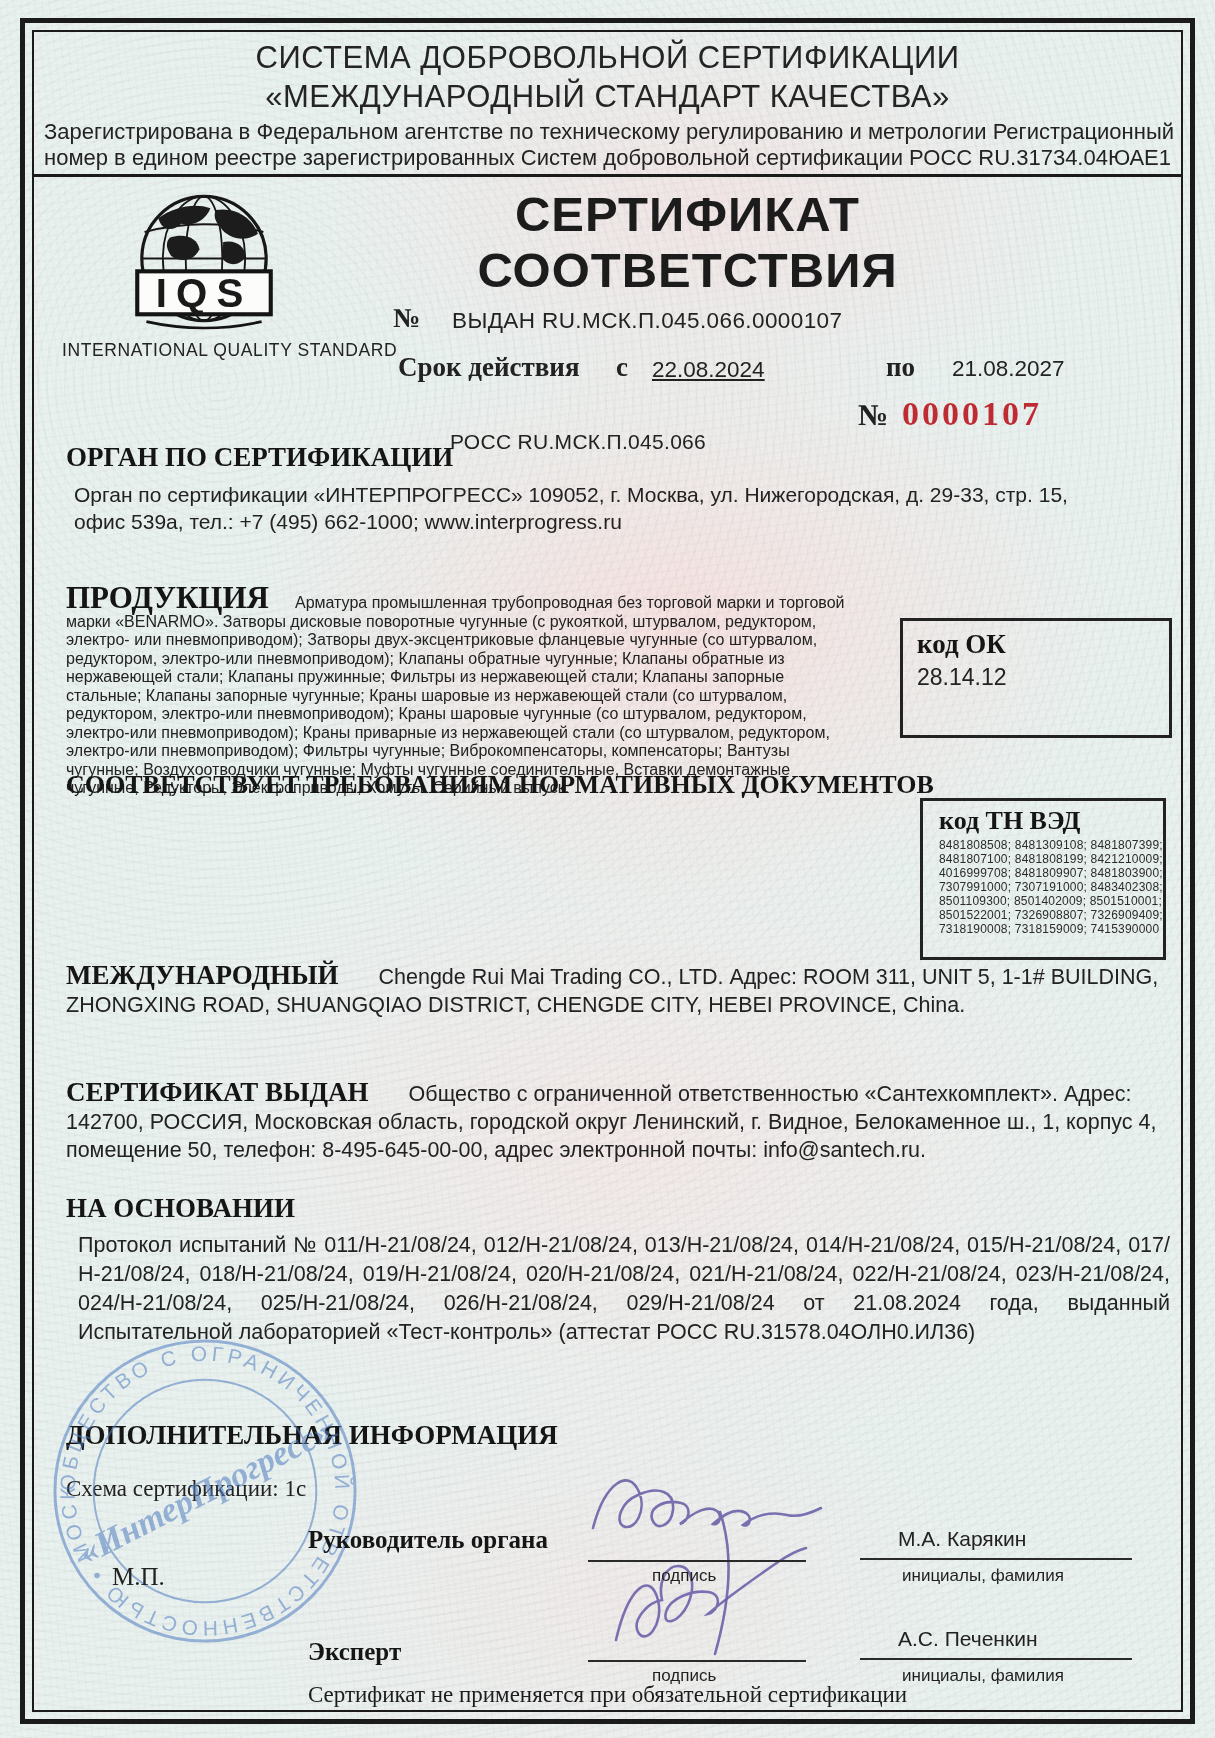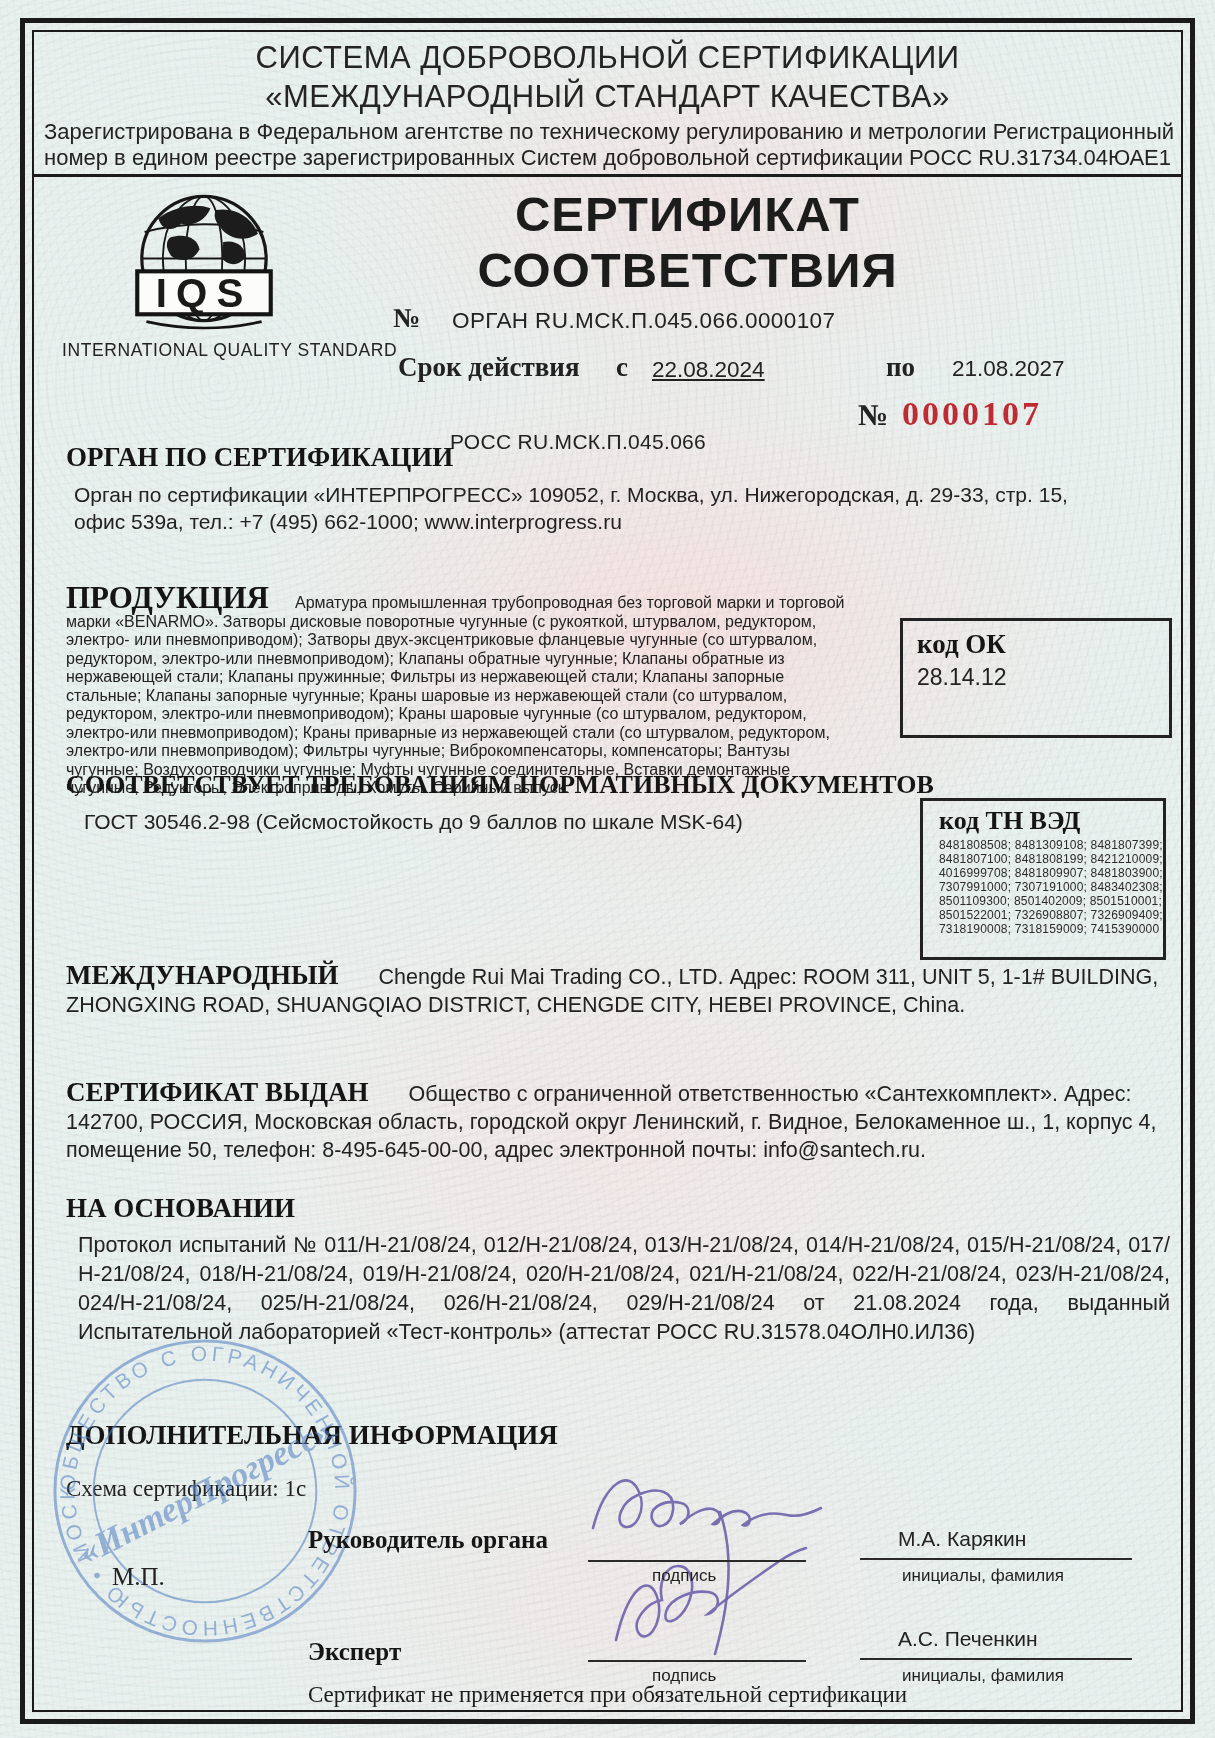--- a/index.html
+++ b/index.html
@@ -111,21 +111,21 @@
     </g>
     <rect x="32" y="88" width="146" height="47" fill="#fcfcfb" stroke="#141414" stroke-width="4.5"></rect>
     <text x="105" y="127" text-anchor="middle" font-family="Liberation Sans, sans-serif" font-weight="bold" font-size="44" letter-spacing="10" fill="#1a1a1a">IQS</text>
     <path d="M42 143 Q105 157 168 143" stroke="#141414" stroke-width="3" fill="none"></path>
   </svg>
   <div class="abs logo-cap">INTERNATIONAL QUALITY STANDARD</div>
 
   <div class="abs title">СЕРТИФИКАТ СООТВЕТСТВИЯ</div>
 
   <div class="abs no-label certno-sym">№</div>
-  <div class="abs certno-val">ОРГАН RU.МСК.П.045.066.0000107</div>
+  <div class="abs certno-val">ВЫДАН RU.МСК.П.045.066.0000107</div>
 
   <div class="abs no-label val-label">Срок действия</div>
   <div class="abs no-label val-c">с</div>
   <div class="abs val-from">22.08.2024</div>
   <div class="abs no-label val-po">по</div>
   <div class="abs val-to">21.08.2027</div>
 
   <div class="abs no-label blank-sym">№</div>
   <div class="abs blank-num" style="color:#bf2b33;">0000107</div>
 
@@ -136,21 +136,20 @@
   <div class="abs prod-block">
     <span class="sec-h inline-h">ПРОДУКЦИЯ</span><span>Арматура промышленная трубопроводная без торговой марки и торговой марки «BENARMO». Затворы дисковые поворотные чугунные (с рукояткой, штурвалом, редуктором, электро- или пневмоприводом); Затворы двух-эксцентриковые фланцевые чугунные (со штурвалом, редуктором, электро-или пневмоприводом); Клапаны обратные чугунные; Клапаны обратные из нержавеющей стали; Клапаны пружинные; Фильтры из нержавеющей стали; Клапаны запорные стальные; Клапаны запорные чугунные; Краны шаровые из нержавеющей стали (со штурвалом, редуктором, электро-или пневмоприводом); Краны шаровые чугунные (со штурвалом, редуктором, электро-или пневмоприводом); Краны приварные из нержавеющей стали (со штурвалом, редуктором, электро-или пневмоприводом); Фильтры чугунные; Виброкомпенсаторы, компенсаторы; Вантузы чугунные; Воздухоотводчики чугунные; Муфты чугунные соединительные, Вставки демонтажные чугунные, Редукторы, Электроприводы, Хомуты. Серийный выпуск.</span>
   </div>
 
   <div class="abs okbox">
     <div class="sec-h lbl">код ОК</div>
     <div class="val">28.14.12</div>
   </div>
 
   <div class="abs sec-h comp-h">СООТВЕТСТВУЕТ ТРЕБОВАНИЯМ НОРМАТИВНЫХ ДОКУМЕНТОВ</div>
-  <div class="abs gost">ГОСТ 30546.2-98 (Сейсмостойкость до 9 баллов по шкале MSK-64)</div>
 
   <div class="abs tnbox">
     <div class="sec-h lbl">код ТН ВЭД</div>
     <div class="codes">8481808508; 8481309108; 8481807399;
 8481807100; 8481808199; 8421210009;
 4016999708; 8481809907; 8481803900;
 7307991000; 7307191000; 8483402308;
 8501109300; 8501402009; 8501510001;
 8501522001; 7326908807; 7326909409;
 7318190008; 7318159009; 7415390000</div>

